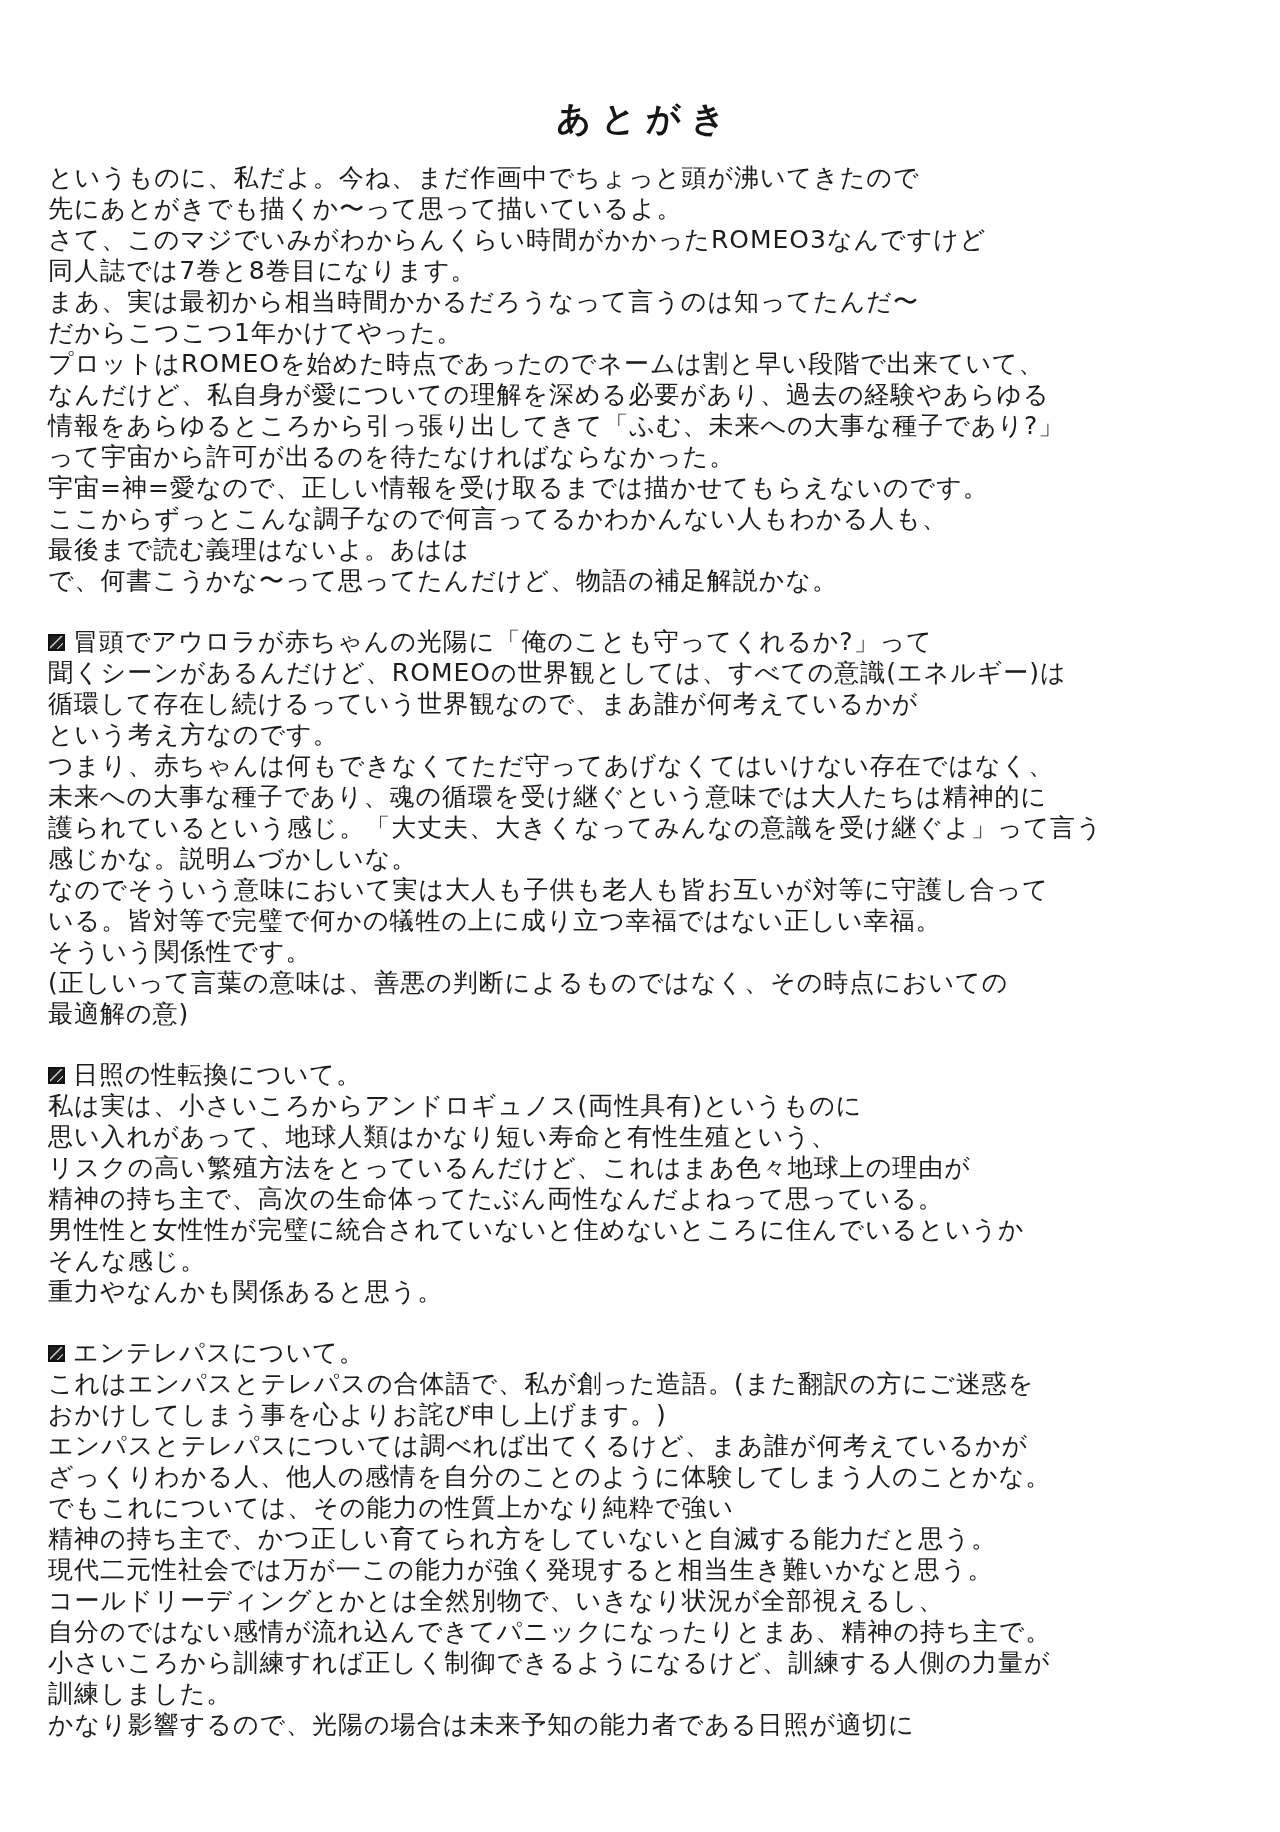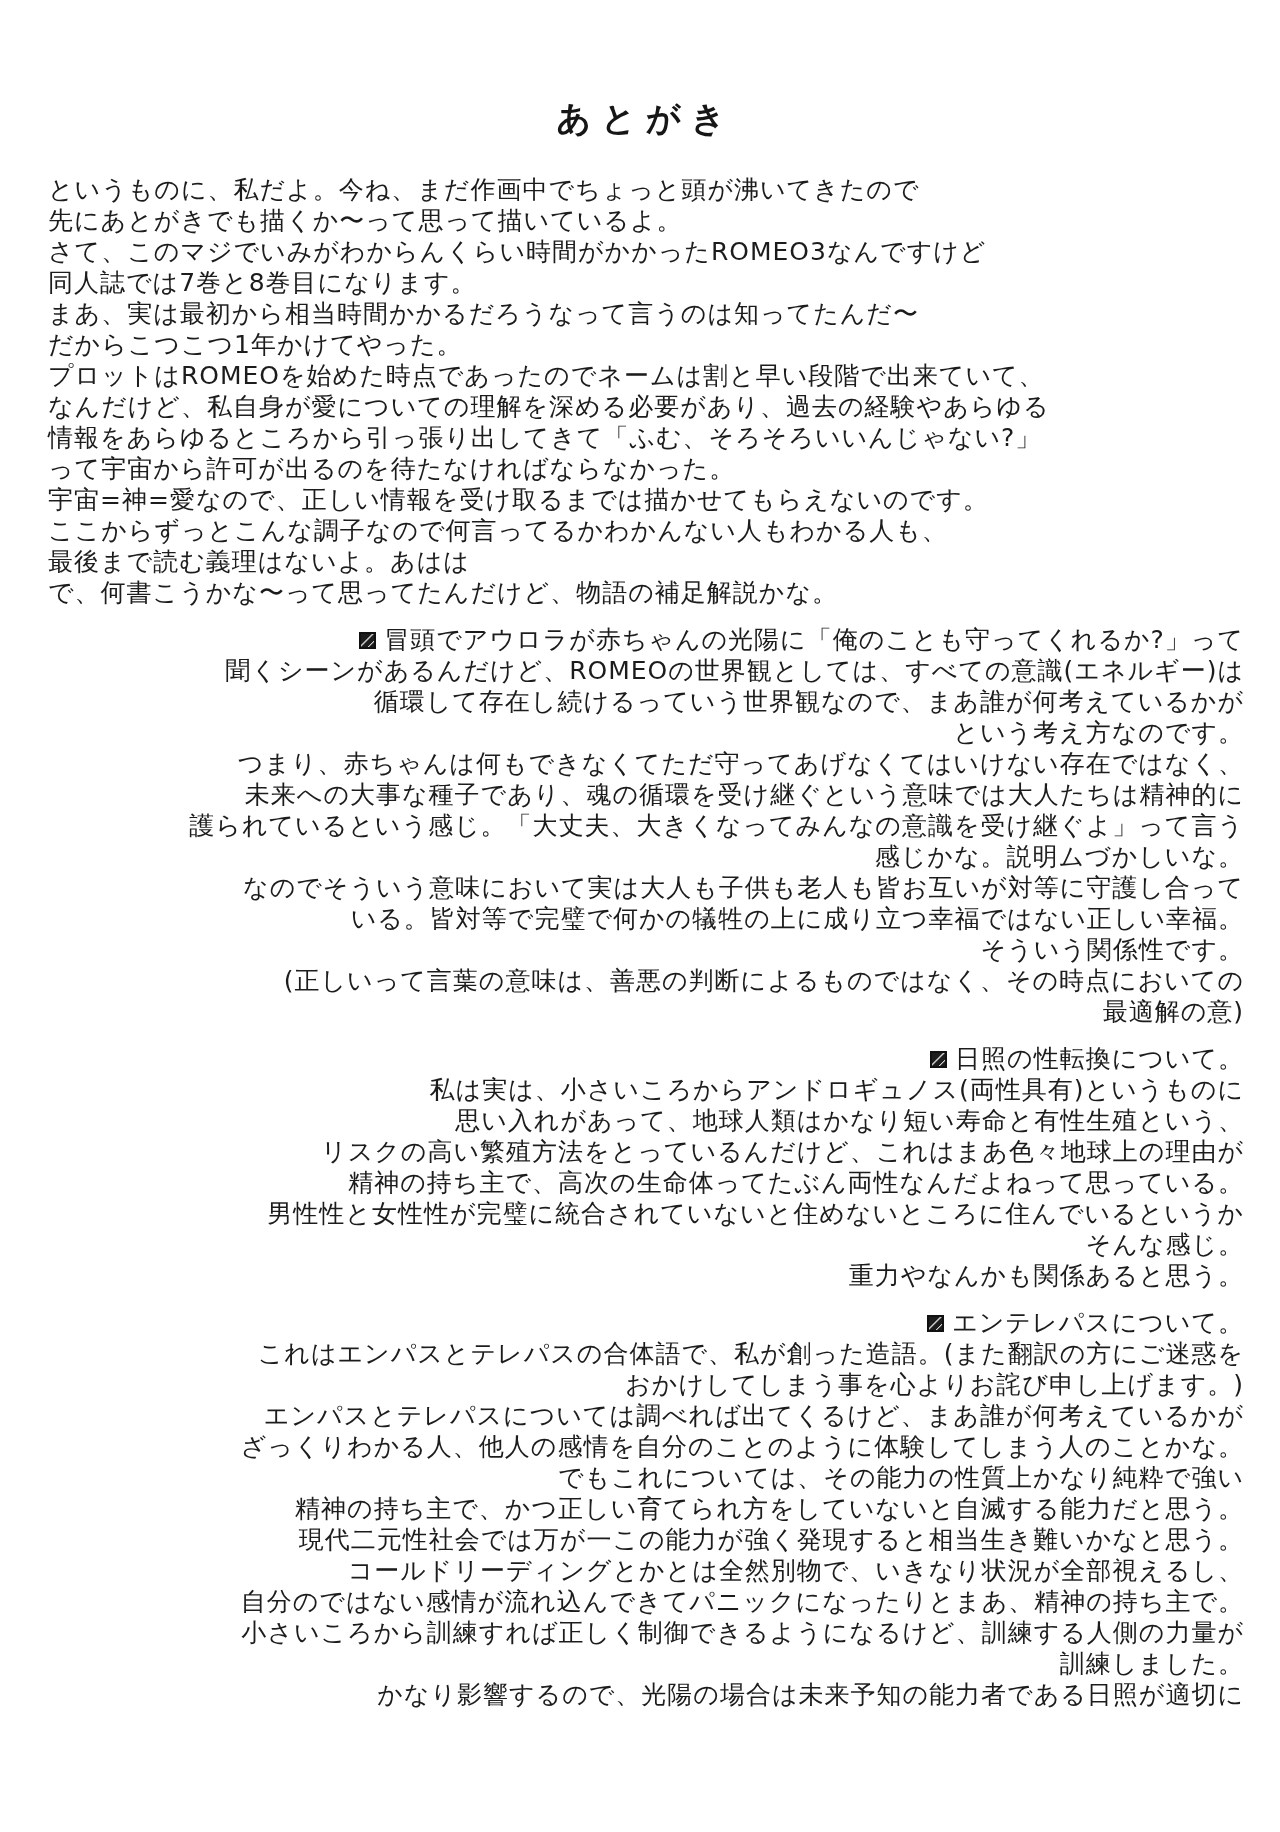--- a/index.html
+++ b/index.html
@@ -15,37 +15,36 @@
     color: #1c1c1c;
   }
   .page {
     box-sizing: border-box;
     width: 1280px;
     height: 1832px;
     padding: 96px 36px 0 48px;
     background: #ffffff;
   }
   .title {
-    margin: 0 0 32px 0;
+    margin: 0 0 20px 0;
     text-align: center;
     font-size: 34px;
     font-weight: 600;
     letter-spacing: 10px;
     color: #161616;
   }
   .body-text .line {
     font-size: 25px;
     line-height: 31px;
     letter-spacing: 1px;
     white-space: nowrap;
     color: #1c1c1c;
   }
   .section + .section {
-    margin-top: 16px;
-    text-align: right;
+    margin-top: 30px;
   }
   .bullet {
     display: inline-block;
     width: 17px;
     height: 17px;
     margin-right: 8px;
     vertical-align: -1px;
     background: #1d1d1d;
     background-image: linear-gradient(135deg, #1d1d1d 42%, #f2f2f2 46%, #1d1d1d 52%, #1d1d1d 68%, #f2f2f2 71%, #1d1d1d 75%);
     box-shadow: inset 0 0 0 2px #111;
@@ -59,21 +58,21 @@
   <div class="body-text">
       <div class="section">
         <div class="line">というものに、私だよ。今ね、まだ作画中でちょっと頭が沸いてきたので</div>
         <div class="line">先にあとがきでも描くか〜って思って描いているよ。</div>
         <div class="line">さて、このマジでいみがわからんくらい時間がかかったROMEO3なんですけど</div>
         <div class="line">同人誌では7巻と8巻目になります。</div>
         <div class="line">まあ、実は最初から相当時間かかるだろうなって言うのは知ってたんだ〜</div>
         <div class="line">だからこつこつ1年かけてやった。</div>
         <div class="line">プロットはROMEOを始めた時点であったのでネームは割と早い段階で出来ていて、</div>
         <div class="line">なんだけど、私自身が愛についての理解を深める必要があり、過去の経験やあらゆる</div>
-        <div class="line">情報をあらゆるところから引っ張り出してきて「ふむ、そろそろいいんじゃない?」</div>
+        <div class="line">情報をあらゆるところから引っ張り出してきて「ふむ、未来への大事な種子であり?」</div>
         <div class="line">って宇宙から許可が出るのを待たなければならなかった。</div>
         <div class="line">宇宙=神=愛なので、正しい情報を受け取るまでは描かせてもらえないのです。</div>
         <div class="line">ここからずっとこんな調子なので何言ってるかわかんない人もわかる人も、</div>
         <div class="line">最後まで読む義理はないよ。あはは</div>
         <div class="line">で、何書こうかな〜って思ってたんだけど、物語の補足解説かな。</div>
       </div>
       <div class="section">
         <div class="line"><span class="bullet"></span>冒頭でアウロラが赤ちゃんの光陽に「俺のことも守ってくれるか?」って</div>
         <div class="line">聞くシーンがあるんだけど、ROMEOの世界観としては、すべての意識(エネルギー)は</div>
         <div class="line">循環して存在し続けるっていう世界観なので、まあ誰が何考えているかが</div>

